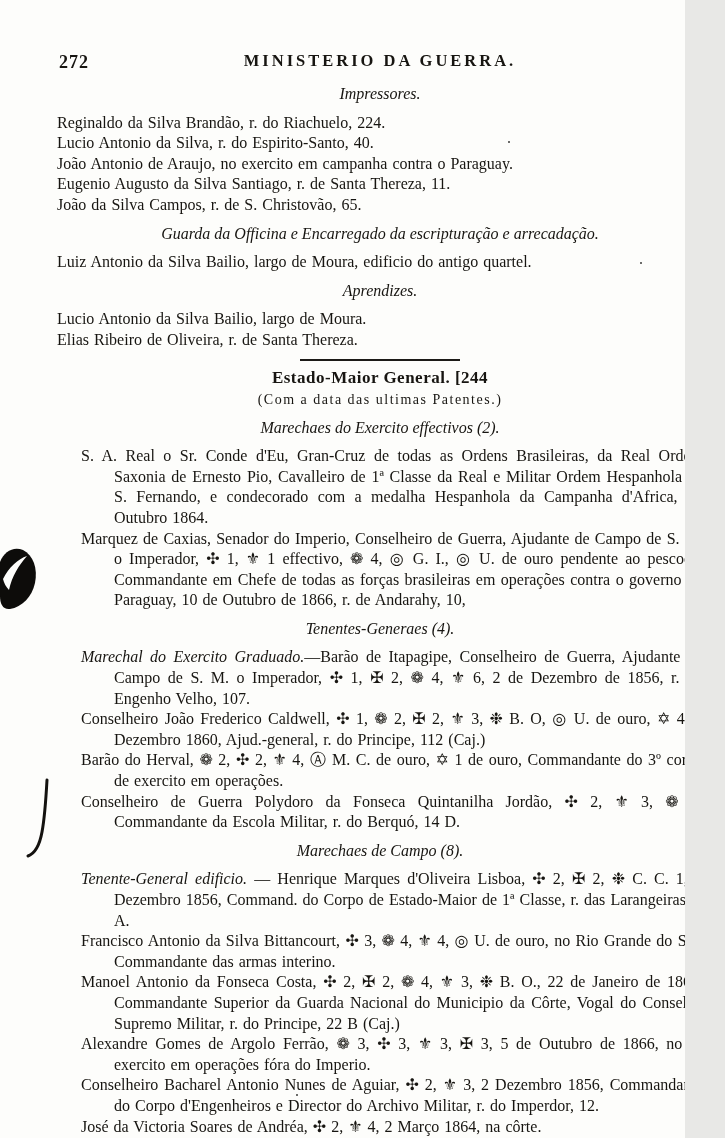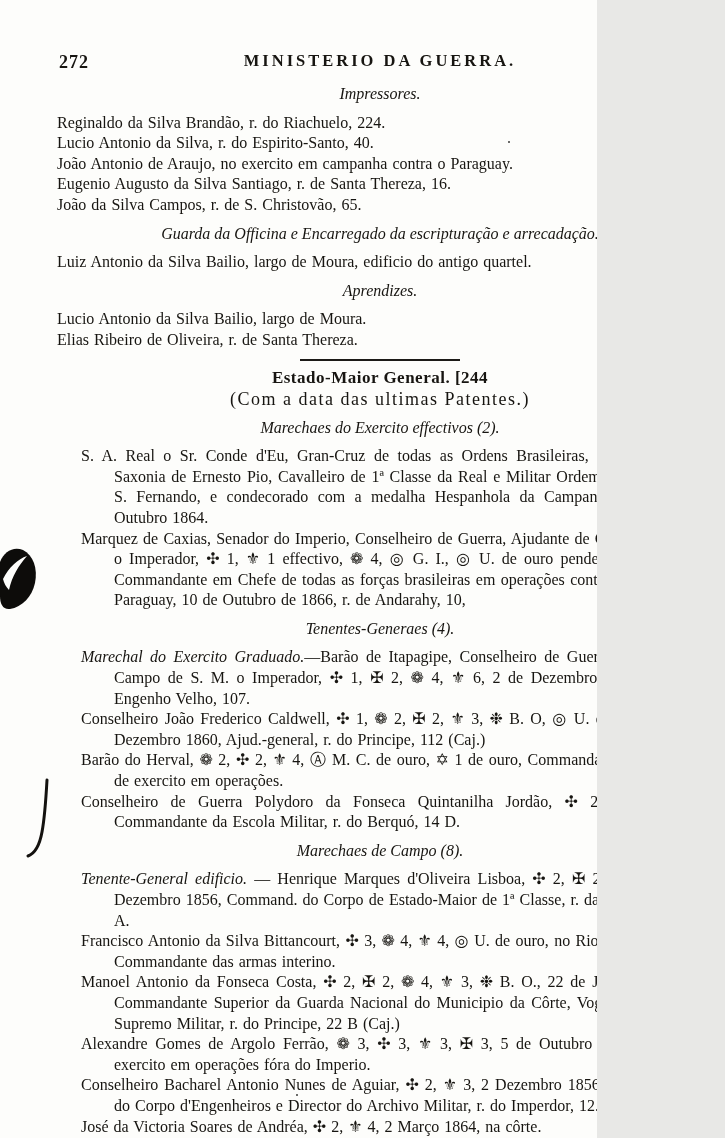--- a/index.html
+++ b/index.html
@@ -3,21 +3,21 @@
 <meta charset="utf-8">
 <style>
   html,body { margin:0; padding:0; }
   body {
     width:725px; height:1138px;
     background:#e8e8e6;
     font-family:"Liberation Serif","DejaVu Serif",serif;
   }
   .page {
     position:relative;
-    width:597px; height:1138px;
+    width:685px; height:1138px;
     background:#fdfdfb;
     color:#171511;
     overflow:hidden;
   }
   .content {
     position:absolute;
     left:57px; top:48px;
     width:646px;
   }
   .page-header {
@@ -64,21 +64,21 @@
   }
   .em-title {
     text-align:center;
     font-size:17px; font-weight:bold;
     letter-spacing:0.5px;
     line-height:22px;
     margin:2px 0 0 0;
   }
   .em-subtitle {
     text-align:center;
-    font-size:18px;
+    font-size:14px;
     letter-spacing:1.5px;
     line-height:21px;
     margin:0;
   }
   .artifact { position:absolute; pointer-events:none; }
   .ink-blot { left:0; top:546; top:546px; }
   .pen-mark { left:24px; top:778px; }
   .speck { position:absolute; width:2px; height:2px; background:#3a3a38; border-radius:50%; }
 </style>
 </head>
@@ -101,21 +101,21 @@
 
     <div class="page-header">
       <span class="page-number">272</span>
       <span class="page-title">MINISTERIO DA GUERRA.</span>
     </div>
 
     <div class="h-italic">Impressores.</div>
     <p class="entry">Reginaldo da Silva Brandão, r. do Riachuelo, 224.</p>
     <p class="entry">Lucio Antonio da Silva, r. do Espirito-Santo, 40.</p>
     <p class="entry">João Antonio de Araujo, no exercito em campanha contra o Paraguay.</p>
-    <p class="entry">Eugenio Augusto da Silva Santiago, r. de Santa Thereza, 16.</p>
+    <p class="entry">Eugenio Augusto da Silva Santiago, r. de Santa Thereza, 11.</p>
     <p class="entry">João da Silva Campos, r. de S. Christovão, 65.</p>
 
     <div class="h-italic">Guarda da Officina e Encarregado da escripturação e arrecadação.</div>
     <p class="entry">Luiz Antonio da Silva Bailio, largo de Moura, edificio do antigo quartel.</p>
 
     <div class="h-italic">Aprendizes.</div>
     <p class="entry">Lucio Antonio da Silva Bailio, largo de Moura.</p>
     <p class="entry">Elias Ribeiro de Oliveira, r. de Santa Thereza.</p>
 
     <div class="rule"></div>

